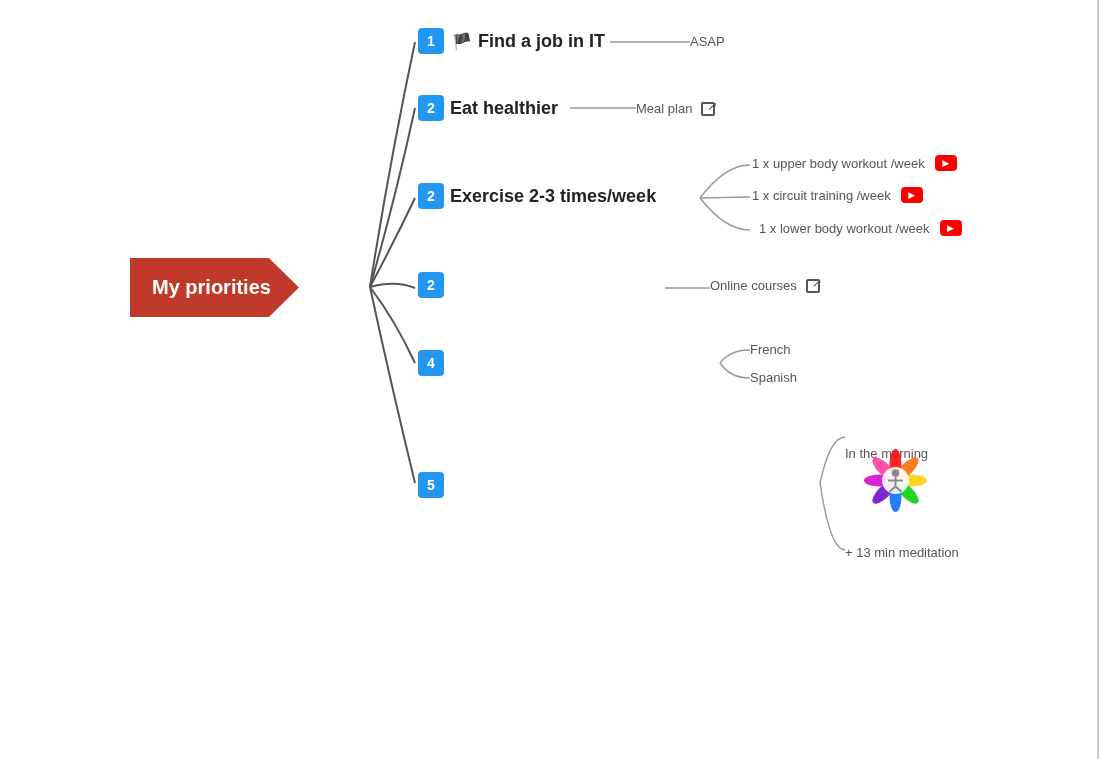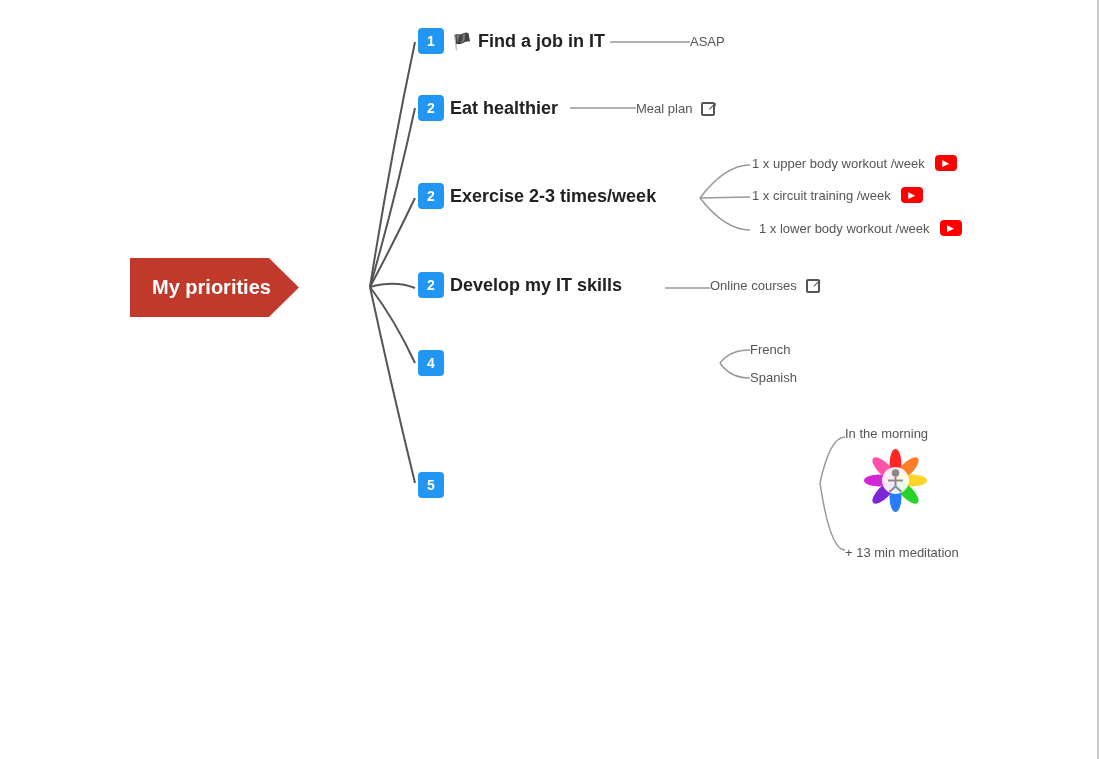--- a/index.html
+++ b/index.html
@@ -212,21 +212,20 @@
     <span class="youtube-icon"></span>
   </div>
 
   <div class="sub-item" style="left:752px; top:220px;margin-left:7px;">
     <span class="sub-label">1 x lower body workout /week</span>
     <span class="youtube-icon"></span>
   </div>
 
   <div class="branch-item" style="left:418px; top:272px;">
     <span class="priority-badge">2</span>
-    <span class="branch-label">Develop my IT skills</span>
   </div>
 
   <div class="sub-item" style="left:710px; top:278px;">
     <span class="sub-label">Online courses</span>
     <span class="link-icon"></span>
   </div>
 
   <div class="branch-item" style="left:418px; top:350px;">
     <span class="priority-badge">4</span>
   </div>
@@ -236,21 +235,21 @@
   </div>
 
   <div class="sub-item" style="left:750px; top:370px;">
     <span class="sub-label">Spanish</span>
   </div>
 
   <div class="branch-item" style="left:418px; top:472px;">
     <span class="priority-badge">5</span>
   </div>
 
-  <div class="sub-item" style="left:845px; top:426px;align-items:flex-end;">
+  <div class="sub-item" style="left:845px; top:446px;align-items:flex-end;">
     <span class="sub-label">In the morning</span>
   </div>
 
   <svg style="position:absolute; left:858px; top:443px;" width="75" height="75" viewBox="0 0 100 100">
 
     <g transform="translate(50,50)">
 
       <ellipse rx="8" ry="20" fill="#ff0000" opacity="0.85" transform="rotate(0) translate(0,-22)"></ellipse>
       <ellipse rx="8" ry="20" fill="#ff6600" opacity="0.85" transform="rotate(45) translate(0,-22)"></ellipse>
       <ellipse rx="8" ry="20" fill="#ffcc00" opacity="0.85" transform="rotate(90) translate(0,-22)"></ellipse>

